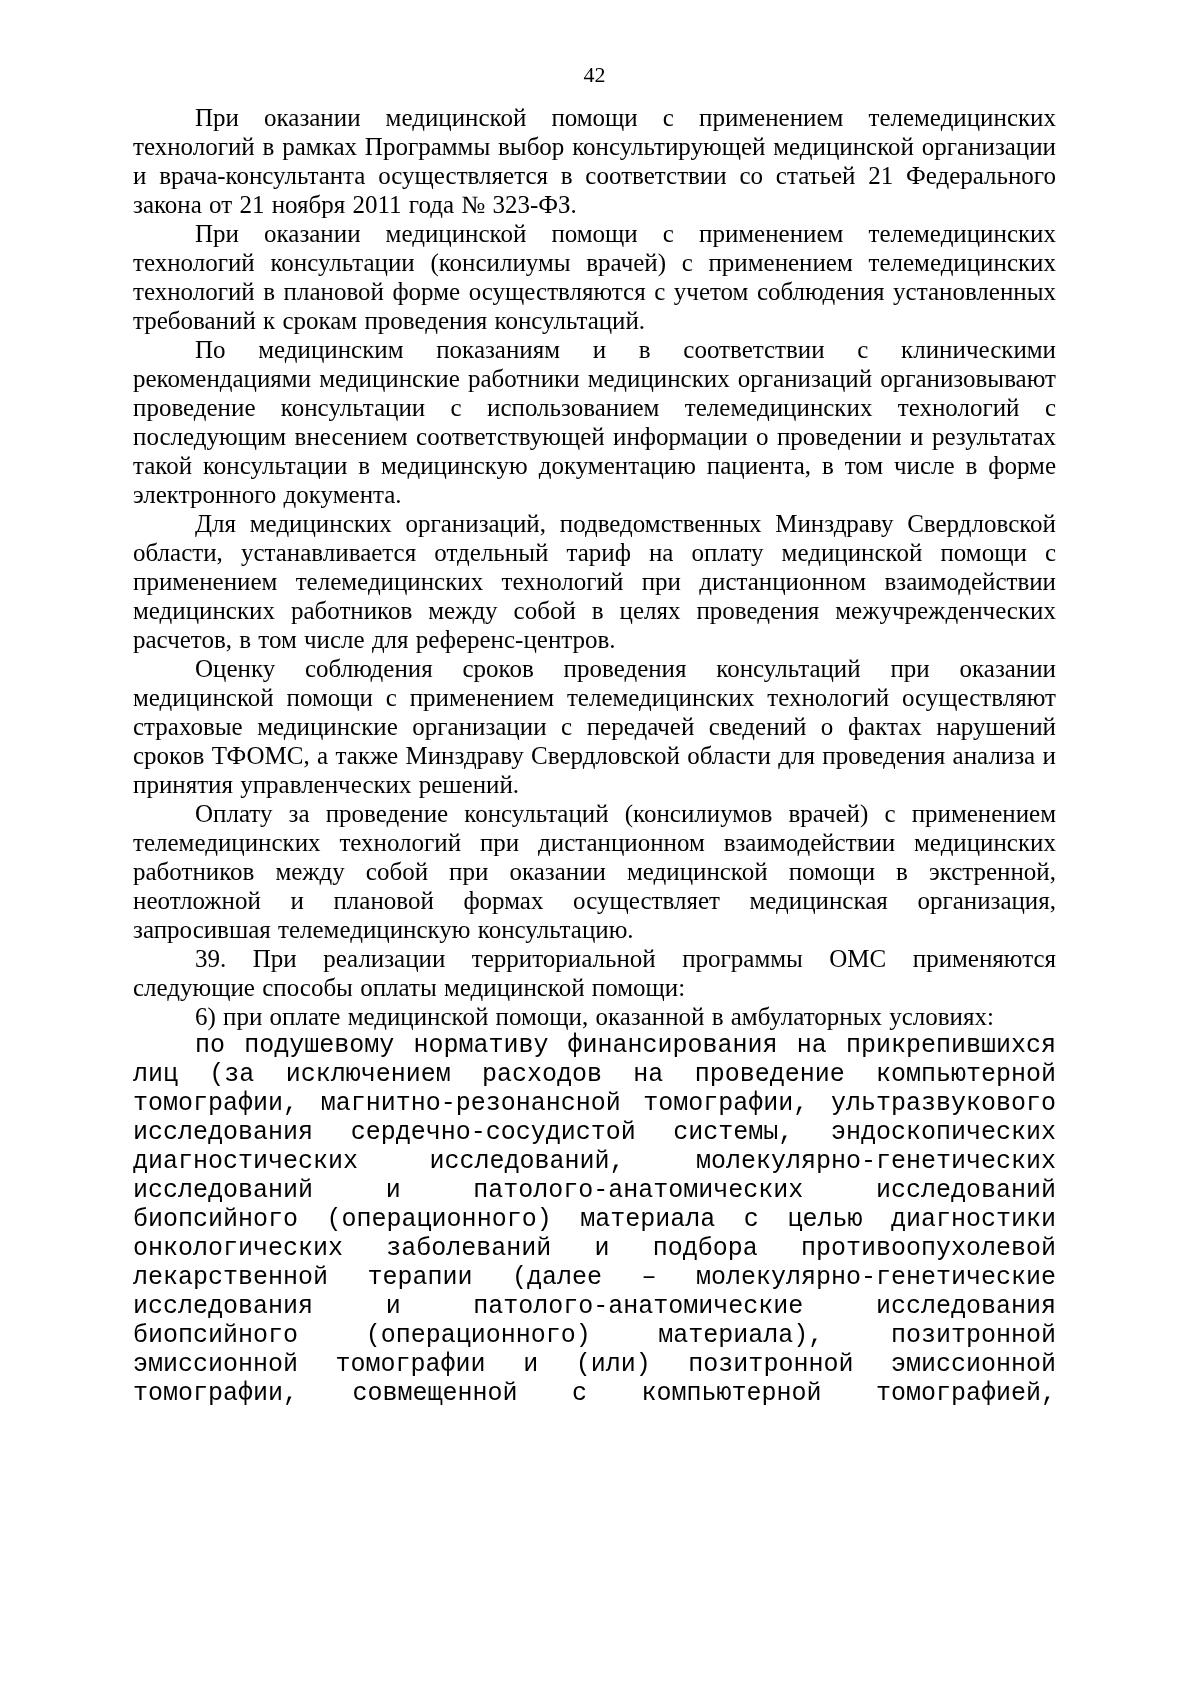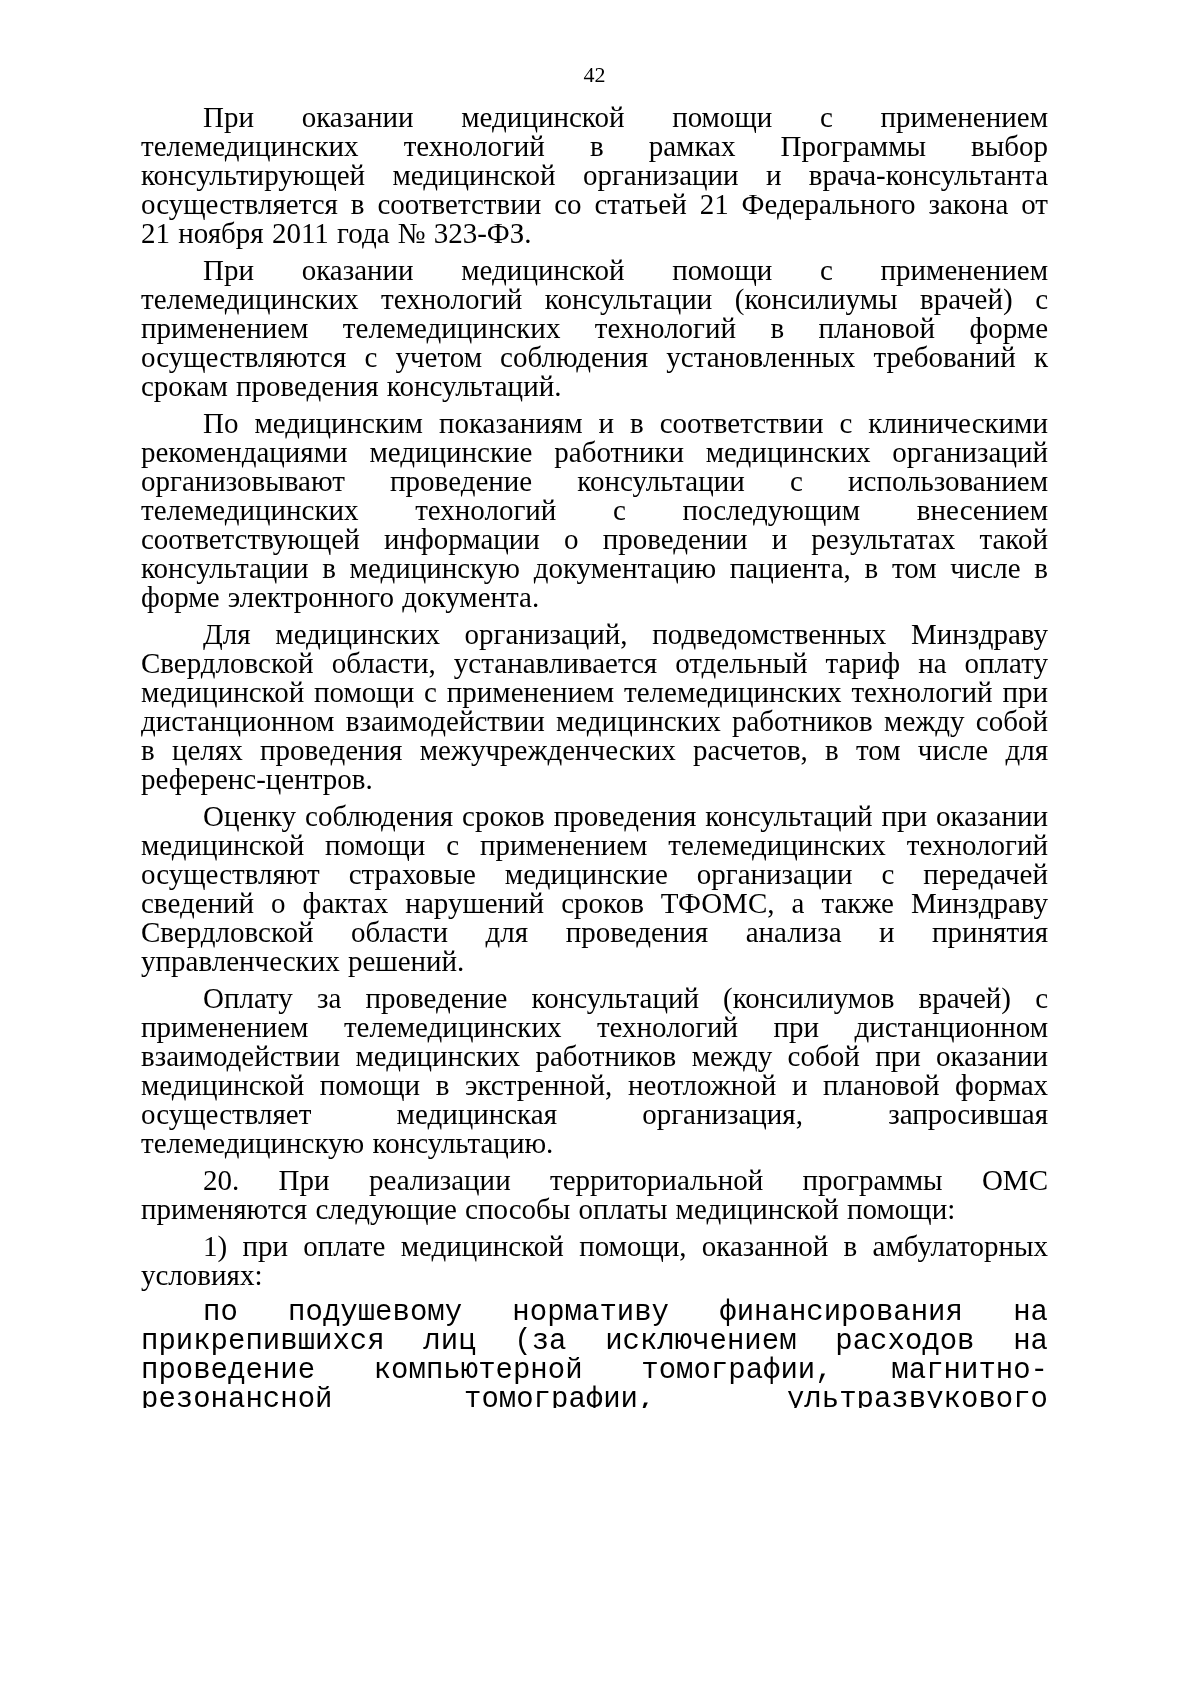--- a/index.html
+++ b/index.html
@@ -18,22 +18,22 @@
     padding: 64px 144px 60px 133px;
     overflow: hidden;
   }
   .page-number {
     text-align: center;
     font-size: 22px;
     line-height: 22px;
     margin: 0 0 17px 0;
   }
   .content p {
-    margin: 8px;
-    font-size: 29px;
+    margin: 0;
+    font-size: 25px;
     line-height: 29px;
     text-align: justify;
     text-indent: 62px;
     word-spacing: 1px;
   }
   .content p.continues {
     text-align-last: justify;
     font-family: Liberation Mono, monospace;
   }
 </style>
@@ -42,17 +42,17 @@
 
 <div class="page">
   <div class="page-number">42</div>
   <div class="content">
     <p>При оказании медицинской помощи с применением телемедицинских технологий в рамках Программы выбор консультирующей медицинской организации и врача-консультанта осуществляется в соответствии со статьей 21 Федерального закона от 21 ноября 2011 года № 323-ФЗ.</p>
     <p>При оказании медицинской помощи с применением телемедицинских технологий консультации (консилиумы врачей) с применением телемедицинских технологий в плановой форме осуществляются с учетом соблюдения установленных требований к срокам проведения консультаций.</p>
     <p>По медицинским показаниям и в соответствии с клиническими рекомендациями медицинские работники медицинских организаций организовывают проведение консультации с использованием телемедицинских технологий с последующим внесением соответствующей информации о проведении и результатах такой консультации в медицинскую документацию пациента, в том числе в форме электронного документа.</p>
     <p>Для медицинских организаций, подведомственных Минздраву Свердловской области, устанавливается отдельный тариф на оплату медицинской помощи с применением телемедицинских технологий при дистанционном взаимодействии медицинских работников между собой в целях проведения межучрежденческих расчетов, в том числе для референс-центров.</p>
     <p>Оценку соблюдения сроков проведения консультаций при оказании медицинской помощи с применением телемедицинских технологий осуществляют страховые медицинские организации с передачей сведений о фактах нарушений сроков ТФОМС, а также Минздраву Свердловской области для проведения анализа и принятия управленческих решений.</p>
     <p>Оплату за проведение консультаций (консилиумов врачей) с применением телемедицинских технологий при дистанционном взаимодействии медицинских работников между собой при оказании медицинской помощи в экстренной, неотложной и плановой формах осуществляет медицинская организация, запросившая телемедицинскую консультацию.</p>
-    <p>20. При реализации территориальной программы ОМС применяются следующие способы оплаты медицинской помощи:</p>
-    <p>1) при оплате медицинской помощи, оказанной в амбулаторных условиях:</p>
+    <p>39. При реализации территориальной программы ОМС применяются следующие способы оплаты медицинской помощи:</p>
+    <p>6) при оплате медицинской помощи, оказанной в амбулаторных условиях:</p>
     <p class="continues">по подушевому нормативу финансирования на прикрепившихся лиц (за исключением расходов на проведение компьютерной томографии, магнитно-резонансной томографии, ультразвукового исследования сердечно-сосудистой системы, эндоскопических диагностических исследований, молекулярно-генетических исследований и патолого-анатомических исследований биопсийного (операционного) материала с целью диагностики онкологических заболеваний и подбора противоопухолевой лекарственной терапии (далее – молекулярно-генетические исследования и патолого-анатомические исследования биопсийного (операционного) материала), позитронной эмиссионной томографии и (или) позитронной эмиссионной томографии, совмещенной с компьютерной томографией, однофотонной эмиссионной компьютерной томографии и (или) однофотонной эмиссионной компьютерной томографии, совмещенной с компьютерной томографией, включая все виды сцинтиграфических</p>
   </div>
 </div>
 
 </body></html>

